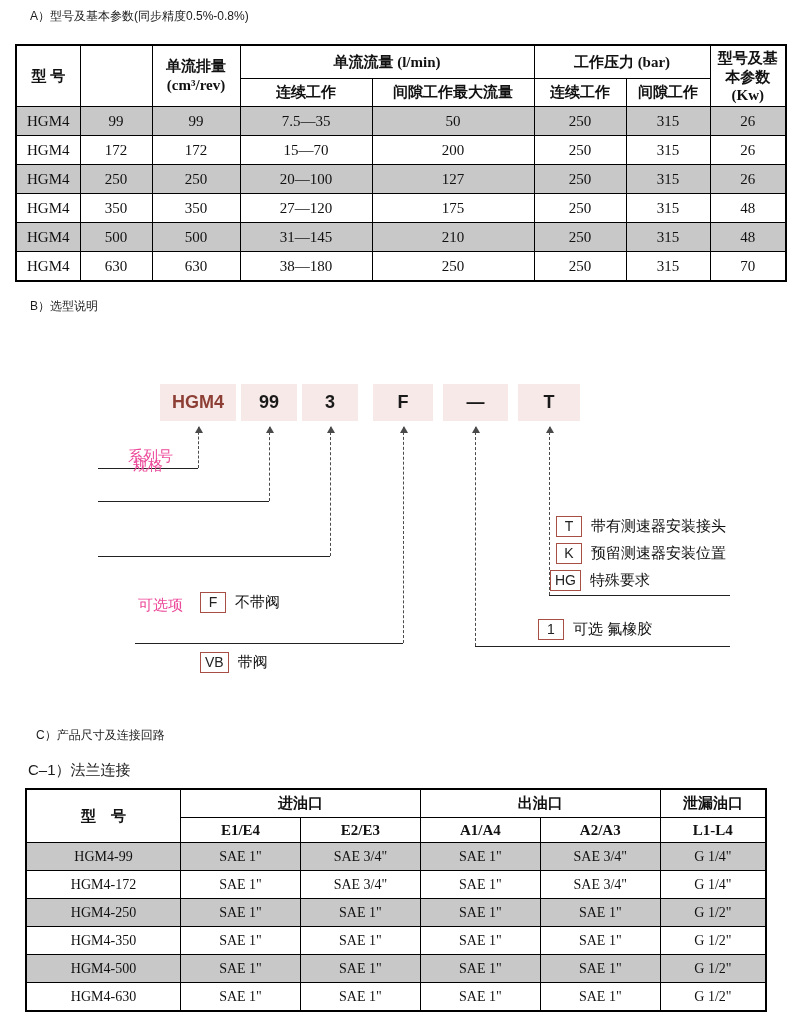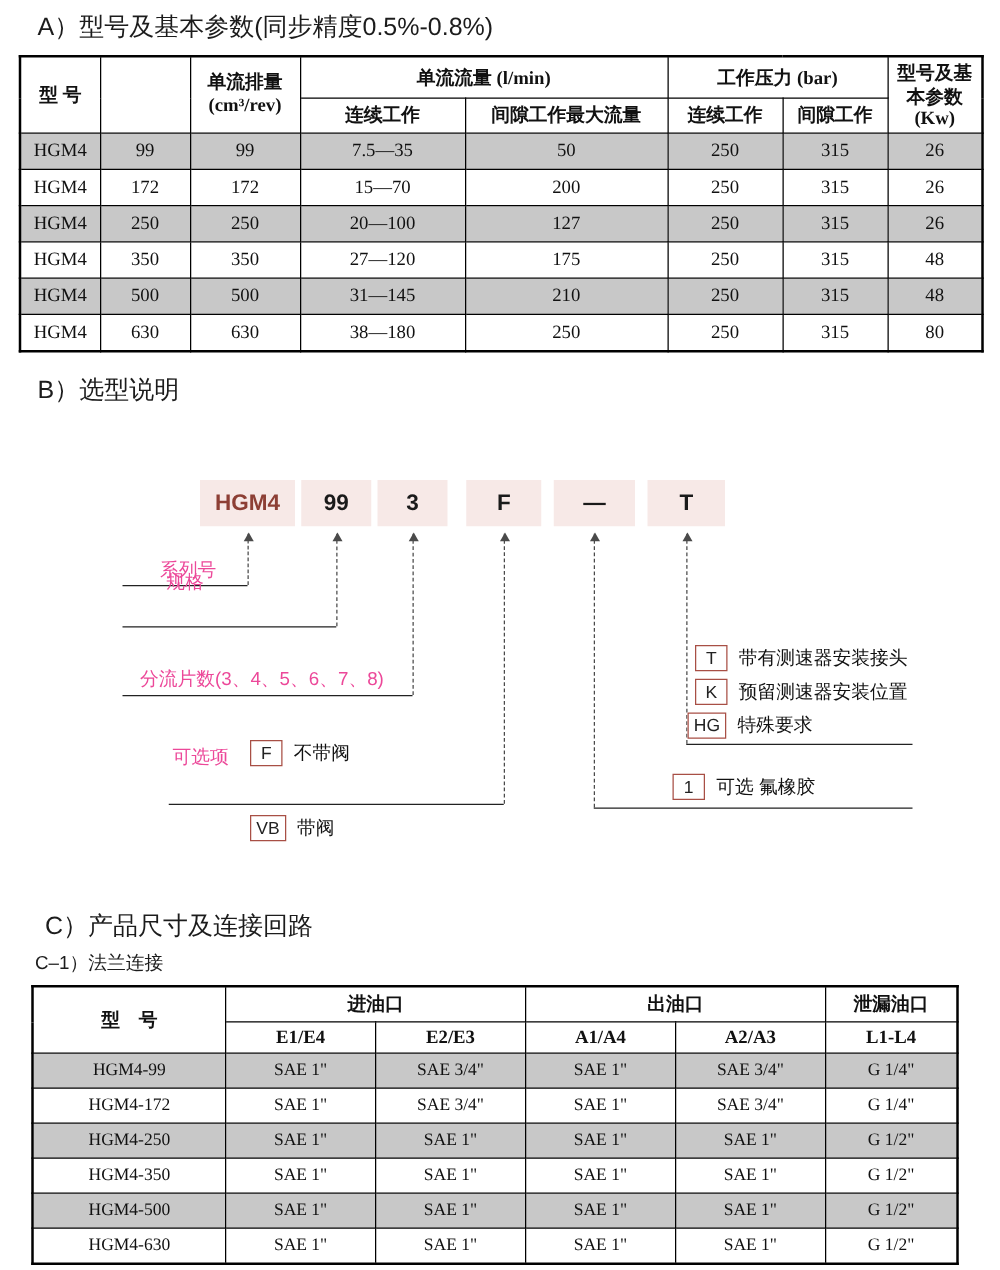--- a/index.html
+++ b/index.html
@@ -1,18 +1,18 @@
 <!DOCTYPE html>
 <html><head>
 <meta charset="utf-8">
 <style>
   html,body{margin:0;padding:0;background:#fff;}
   .page{position:relative;width:800px;height:1016px;background:#fff;overflow:hidden;
         font-family:"Liberation Sans","DejaVu Sans",sans-serif;color:#111;}
-  .sec-title{position:absolute;font-size:20px;color:#1c1c1c;white-space:nowrap;}
+  .sec-title{position:absolute;font-size:12px;color:#1c1c1c;white-space:nowrap;}
   
   table{border-collapse:collapse;table-layout:fixed;position:absolute;background:#fff;
         font-family:"Liberation Serif","DejaVu Serif",serif;}
   th,td{border:1px solid #000;text-align:center;vertical-align:middle;padding:0 2px;overflow:hidden;}
   .t1{left:15px;top:44px;width:770px;border:2px solid #000;}
   .t1 thead th{font-weight:bold;font-size:15px;}
   .t1 thead tr.h1 th{height:32px;}
   .t1 thead tr.h2 th{height:27px;}
   .t1 tbody td{font-size:15px;height:28px;}
   .t2{left:25px;top:788px;width:742px;border:2px solid #000;}
@@ -125,21 +125,21 @@
         <td>48</td>
       </tr>
       <tr>
         <td>HGM4</td>
         <td>630</td>
         <td>630</td>
         <td>38—180</td>
         <td>250</td>
         <td>250</td>
         <td>315</td>
-        <td>80</td>
+        <td>70</td>
       </tr>
     </tbody>
   </table>
 
   <div class="sec-title" style="left:30px;top:298px">B）选型说明</div>
 
   <div class="code-box maroon" style="left:160px;width:76px">HGM4</div>
   <div class="code-box" style="left:241px;width:56px">99</div>
   <div class="code-box" style="left:302px;width:56px">3</div>
   <div class="code-box" style="left:373px;width:60px">F</div>
@@ -167,21 +167,20 @@
 
   <div class="hline" style="left:98px;top:468px;width:100px"></div>
   <div class="hline" style="left:98px;top:501px;width:171px"></div>
   <div class="hline" style="left:98px;top:556px;width:232px"></div>
   <div class="hline" style="left:135px;top:643px;width:268px"></div>
   <div class="hline" style="left:475px;top:646px;width:255px"></div>
   <div class="hline" style="left:549px;top:595px;width:181px"></div>
 
   <div class="lbl" style="left:128px;top:447px">系列号</div>
   <div class="lbl" style="left:133px;top:456px">规格</div>
-  <div class="lbl" style="left:112px;top:534px">分流片数(3、4、5、6、7、8)</div>
   <div class="lbl" style="left:138px;top:596px">可选项</div>
 
   <div class="opt" style="left:556px;top:516px">
     <span class="chip">T</span>
     <span>带有测速器安装接头</span>
   </div>
   <div class="opt" style="left:556px;top:543px">
     <span class="chip">K</span>
     <span>预留测速器安装位置</span>
   </div>

